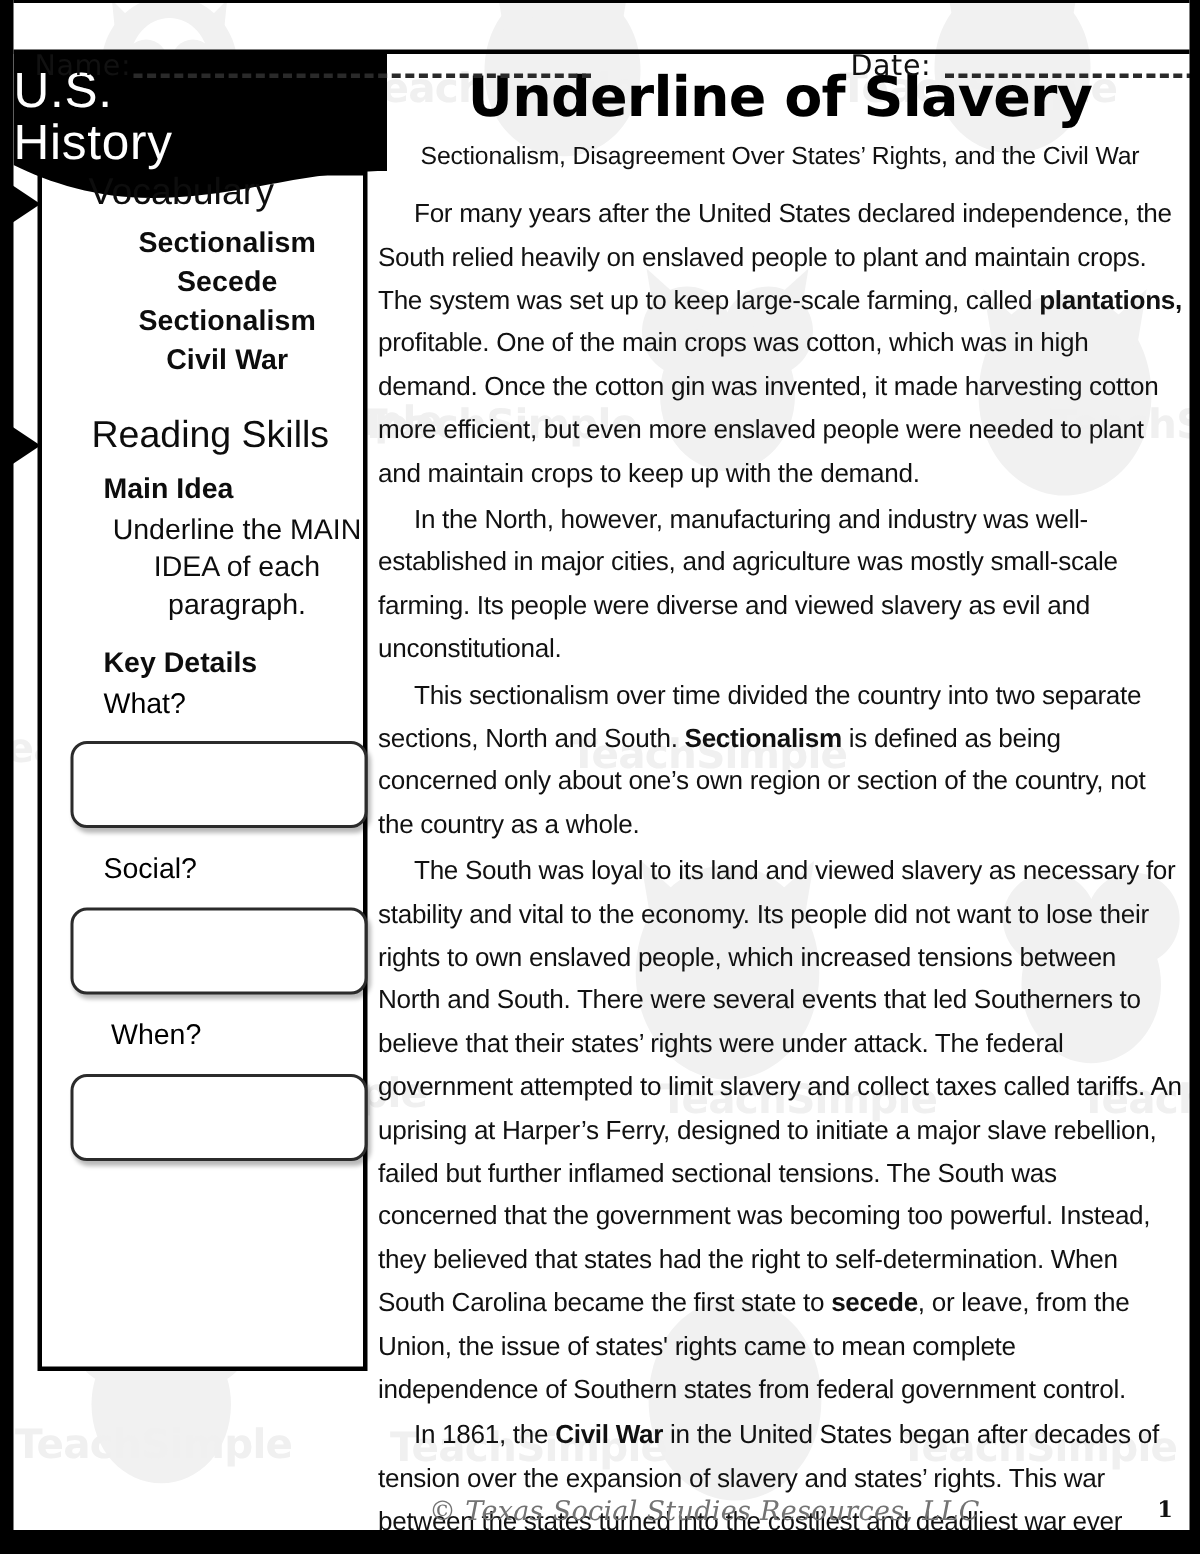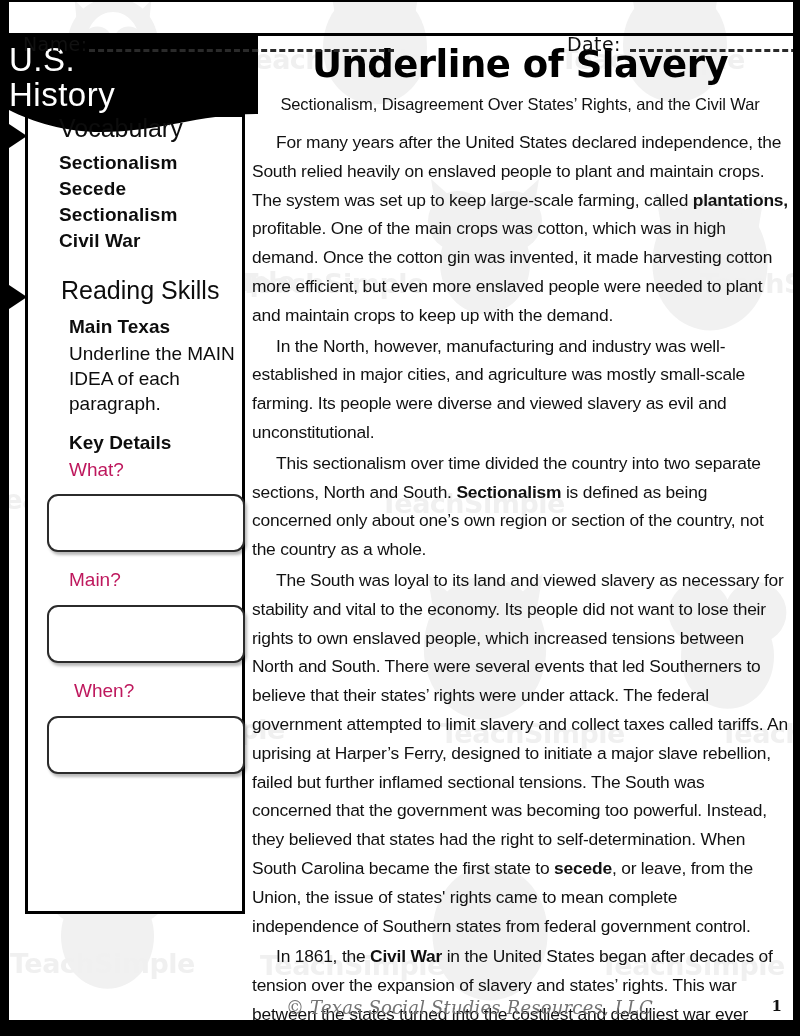--- a/index.html
+++ b/index.html
@@ -76,21 +76,21 @@
     color:#fff;
     font-family:"Liberation Sans", sans-serif;
     font-size:33px;
     line-height:35px;
     font-weight:400;
     letter-spacing:0.5px;
     z-index:4;
     pointer-events:none;
   }
 
-  .side-inner{position:absolute;left:16px;top:78px;width:220px;height:800px;z-index:5;}
+  .side-inner{position:absolute;left:16px;top:78px;width:220px;height:800px;z-index:5;text-align:center;}
 
   .sec-head{
     position:absolute;
     font-family:"Liberation Sans", sans-serif;
     font-size:25px;
     font-weight:400;
     color:#0d0d0d;
     letter-spacing:0px;
     white-space:nowrap;
   }
@@ -121,21 +121,21 @@
   .sub-body{
     position:absolute;
     font-family:"Liberation Sans", sans-serif;
     font-size:19px;font-weight:400;color:#0d0d0d;
     line-height:25px;
     width:180px;
   }
   .q-label{
     position:absolute;
     font-family:"Liberation Sans", sans-serif;
-    font-size:19px;font-weight:400;color:#be185d;
+    font-size:19px;font-weight:400;color:#000000;
   }
   .answer-box{
     position:absolute;
     width:198px;height:58px;
     background:#fff;
     border:2px solid #2b2b2b;
     border-radius:11px;
     box-sizing:border-box;
     box-shadow:2px 3px 3px rgba(0,0,0,0.28);
   }
@@ -325,29 +325,29 @@
       <div class="vocab-list" style="top:36px;">
         <div class="vocab-item">Sectionalism</div>
         <div class="vocab-item">Secede</div>
         <div class="vocab-item">Sectionalism</div>
         <div class="vocab-item">Civil War</div>
       </div>
 
       <div class="arrow" style="left:-22px;top:167px;"></div>
       <div class="sec-head" style="left:36px;top:162px;">Reading Skills</div>
 
-      <div class="sub-head" style="left:44px;top:202px;">Main Texas</div>
+      <div class="sub-head" style="left:44px;top:202px;">Main Idea</div>
       <div class="sub-body" style="left:44px;top:227px;width:178px;">Underline the MAIN IDEA of each paragraph.</div>
 
       <div class="sub-head" style="left:44px;top:318px;">Key Details</div>
 
       <div class="q-label" style="left:44px;top:345px;">What?</div>
       <div class="answer-box" style="left:22px;top:380px;"></div>
 
-      <div class="q-label" style="left:44px;top:455px;">Main?</div>
+      <div class="q-label" style="left:44px;top:455px;">Social?</div>
       <div class="answer-box" style="left:22px;top:491px;"></div>
 
       <div class="q-label" style="left:32px;top:566px;margin-left:17px;">When?</div>
       <div class="answer-box" style="left:22px;top:602px;"></div>
 
     </div>
   </div>
 
   <div id="main">
     <h1 class="doc-title">Underline of Slavery</h1>

